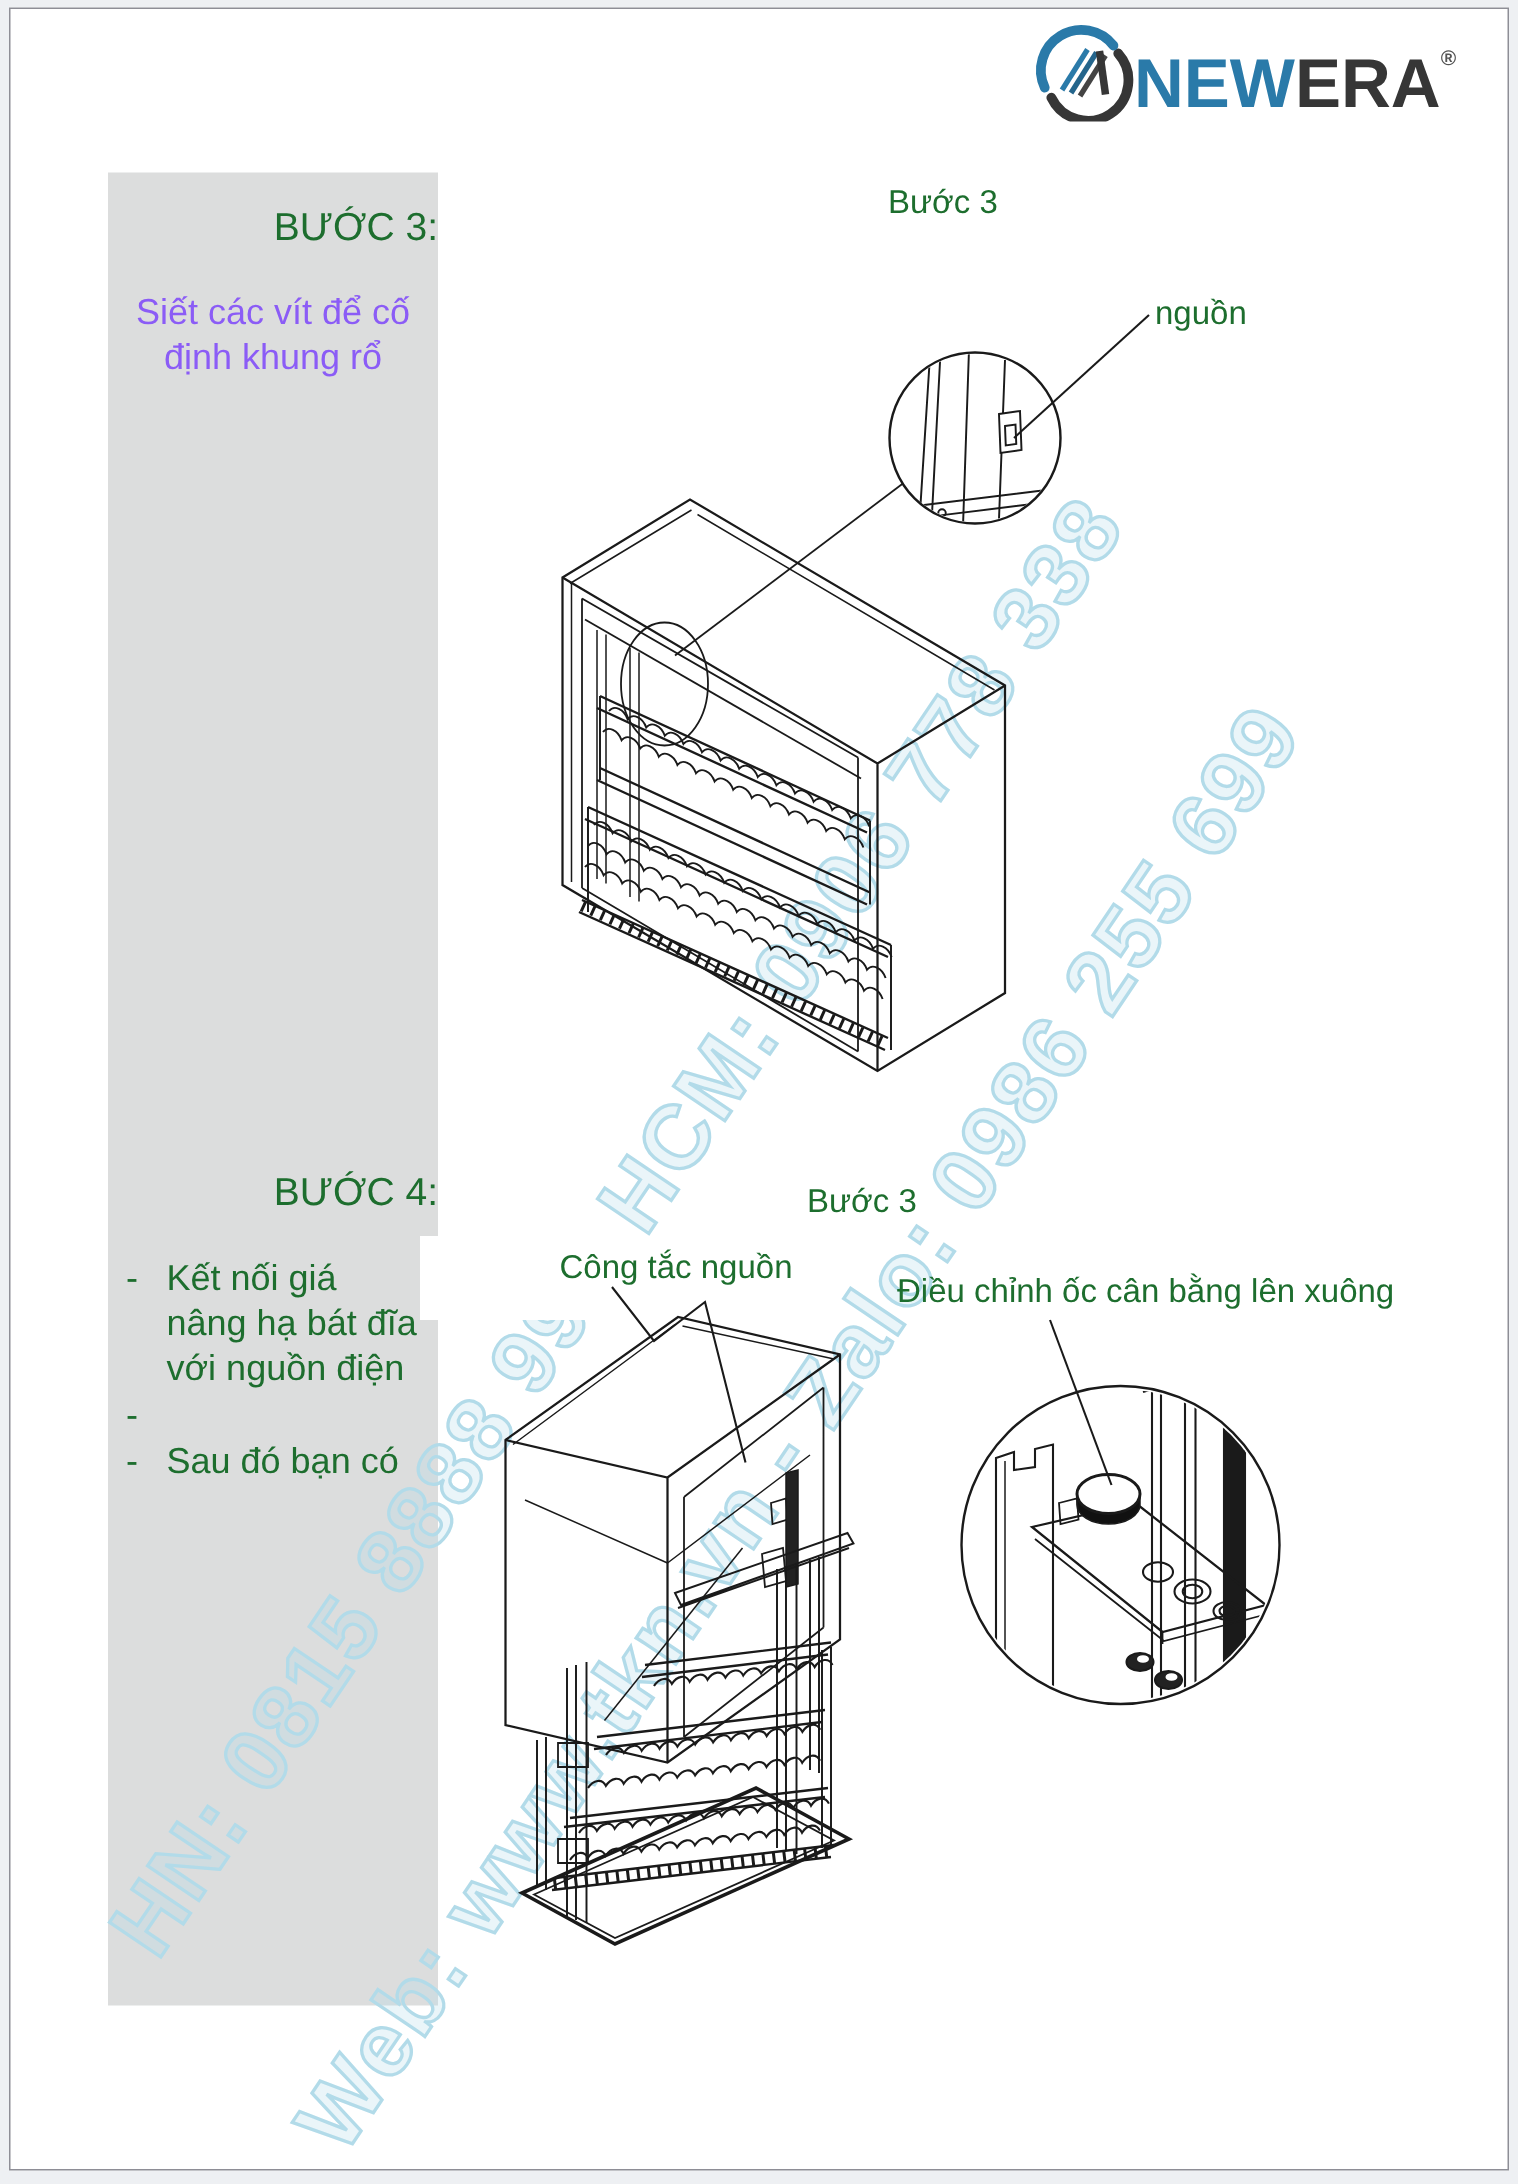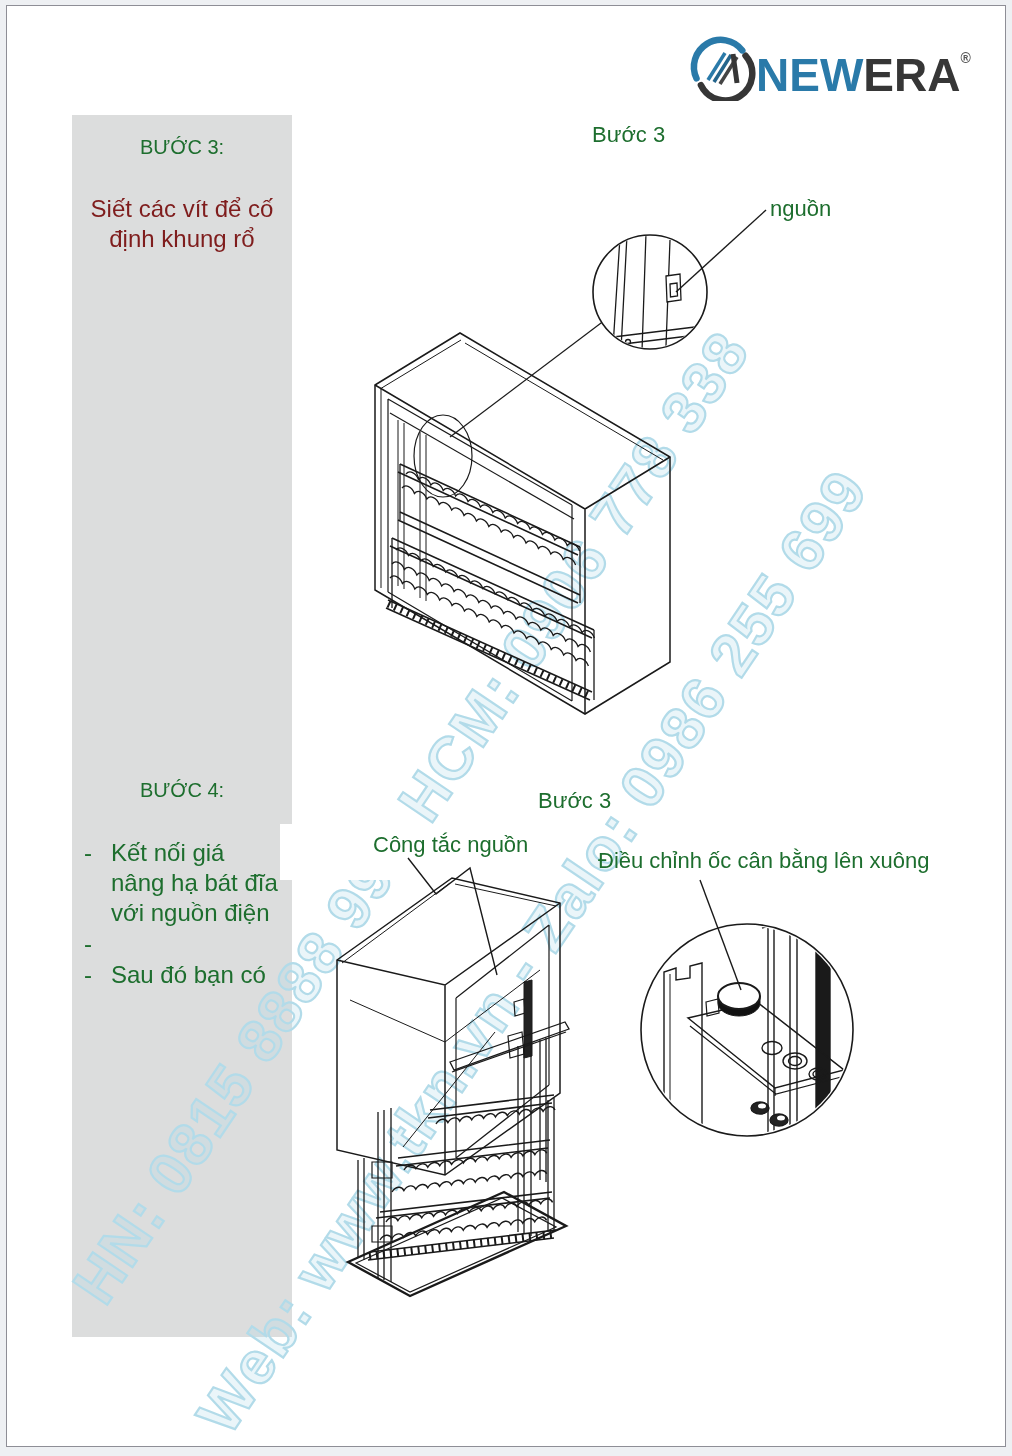--- a/index.html
+++ b/index.html
@@ -6,30 +6,30 @@
   body{font-family:"Liberation Sans",sans-serif;}
   .stage{position:relative;width:1012px;height:1456px;background:#eef0f3;overflow:hidden;}
   .paper{position:absolute;left:6px;top:5px;width:1000px;height:1442px;background:#ffffff;border:1px solid #8e8e96;box-sizing:border-box;z-index:0;}
   .sidebar{position:absolute;left:72px;top:115px;width:220px;height:1222px;background:#dcdddd;z-index:1;}
   .wm{position:absolute;white-space:nowrap;font-weight:700;font-size:60px;letter-spacing:2px;
       color:rgba(178,219,233,0.28);-webkit-text-stroke:2.2px #b2dbe9;
       transform-origin:0 50%;transform:rotate(-56deg);z-index:2;pointer-events:none;}
   #wm1{left:88px;top:1262px;}
   #wm2{left:212px;top:1392px;}
   .art{position:absolute;left:0;top:0;z-index:3;pointer-events:none;}
-  .sb-h{position:absolute;width:220px;text-align:center;font-size:20px;color:#1d6e2e;z-index:4;}
+  .sb-h{position:absolute;width:220px;text-align:right;font-size:26px;color:#1d6e2e;z-index:4;}
   .sb-body{position:absolute;left:72px;width:220px;box-sizing:border-box;padding:0 4px;text-align:center;
-           font-size:24px;line-height:30px;color:#7f1d1d;z-index:4;}
+           font-size:24px;line-height:30px;color:#8b5cf6;z-index:4;}
   .sb-list{position:absolute;left:72px;width:220px;box-sizing:border-box;padding:0 0 0 12px;z-index:4;}
   .sb-li{display:flex;font-size:24px;line-height:30px;color:#1d6e2e;margin-bottom:1px;}
   .sb-li .dash{width:27px;flex:0 0 27px;}
   .sb-li .txt{width:168px;}
   .fig-label{position:absolute;font-size:22px;color:#1d6e2e;z-index:4;white-space:nowrap;}
   .label-bg{position:absolute;left:280px;top:824px;width:172px;height:56px;background:#ffffff;z-index:3;}
-  .logo{position:absolute;left:688px;top:24px;display:flex;align-items:center;z-index:4;justify-content:space-between;}
+  .logo{position:absolute;left:688px;top:4px;display:flex;align-items:center;z-index:4;justify-content:space-between;}
   .logo-text{font-weight:700;font-size:46px;letter-spacing:0px;line-height:68px;}
   .logo-new{color:#2a7aa9;}
   .logo-era{color:#363636;}
   .logo-reg{font-size:14px;color:#555;vertical-align:28px;}
 </style>
 </head>
 <body>
 
 <div class="stage">
   <div class="paper"></div>

